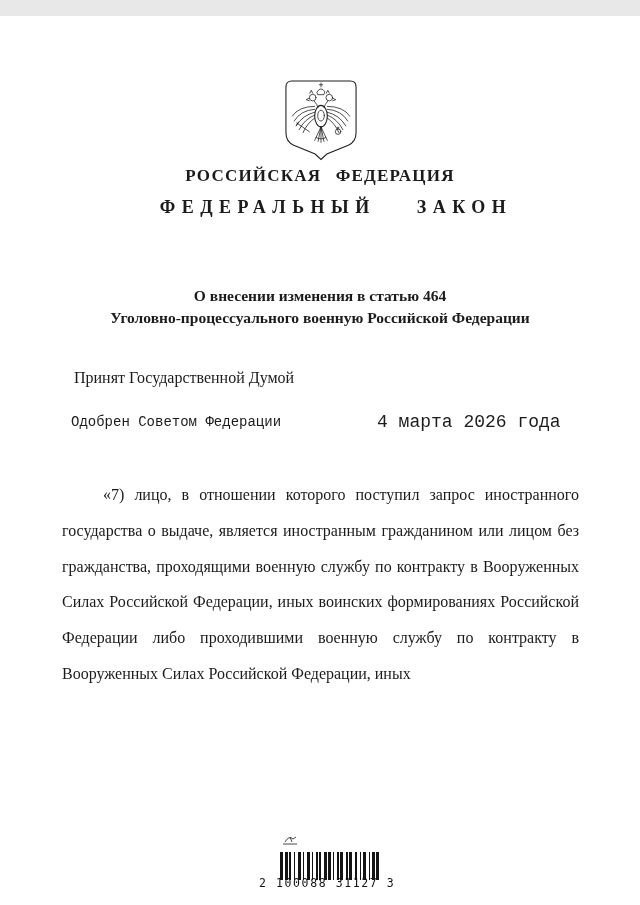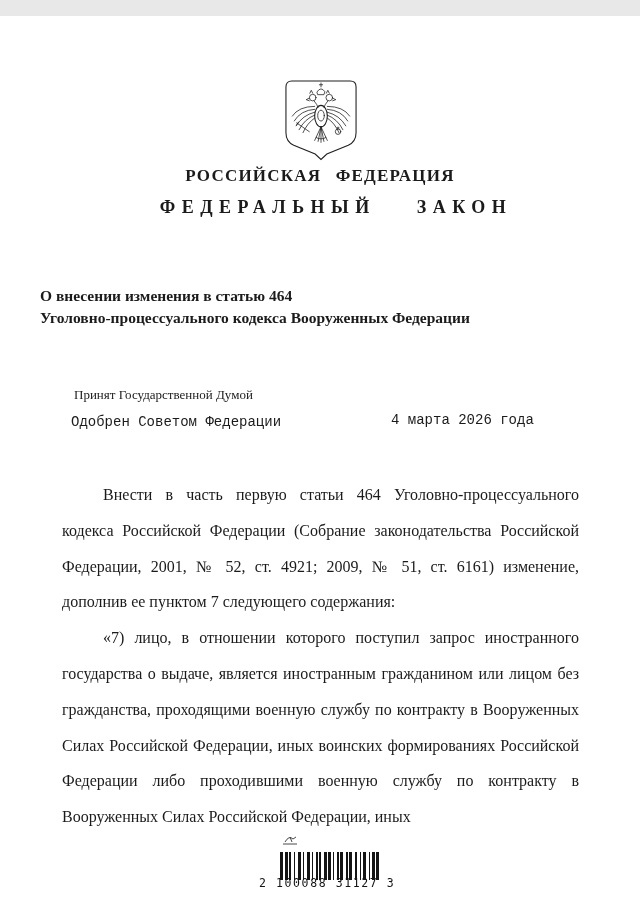--- a/index.html
+++ b/index.html
@@ -18,26 +18,26 @@
     text-align:center;font-weight:700;font-size:17px;
     letter-spacing:1.2px;word-spacing:9px;
   }
   .doctype-line{
     position:absolute;top:181px;left:16px;width:100%;
     text-align:center;font-weight:700;font-size:18px;
     letter-spacing:6.5px;word-spacing:30px;
   }
   .doc-title{
     position:absolute;top:269px;left:40px;width:560px;
-    font-weight:700;font-size:15.5px;line-height:21.5px;
+    text-align:center;font-weight:700;font-size:15.5px;line-height:21.5px;
   }
-  .enact-label-1{position:absolute;left:74px;top:371px;font-size:13px;text-align:center;}
+  .enact-label-1{position:absolute;left:74px;top:353px;font-size:16px;text-align:center;}
   .enact-date-1{position:absolute;left:379px;top:371px;font-size:16px;}
   .enact-label-2{position:absolute;left:71px;top:398px;font-family:"Liberation Mono",monospace;font-size:14px;text-align:right;}
-  .enact-date-2{position:absolute;left:391px;top:396px;font-family:"Liberation Mono",monospace;font-size:14px;}
+  .enact-date-2{position:absolute;left:377px;top:396px;font-family:"Liberation Mono",monospace;font-size:18px;}
   .body-text{
     position:absolute;left:62px;top:461px;width:517px;
     font-size:16px;line-height:35.8px;
     text-align:justify;
   }
   .body-text p{margin:0;text-indent:41px;}
   .print-artifact{position:absolute;left:281px;top:817px;width:26px;height:14px;}
   .barcode-bars{
     position:absolute;left:280px;top:836px;height:28px;
     display:flex;align-items:stretch;
@@ -86,29 +86,28 @@
       <circle class="thin" cx="55.5" cy="54" r="2.8"></circle>
       <path class="thin" d="M55.5,51.2 v-2 M54.4,50.2 h2.2"></path>
     </svg>
   </div>
 
   <div class="country-line">РОССИЙСКАЯ ФЕДЕРАЦИЯ</div>
   <div class="doctype-line">ФЕДЕРАЛЬНЫЙ ЗАКОН</div>
 
   <div class="doc-title">
     <div>О внесении изменения в статью 464</div>
-    <div>Уголовно-процессуального кодекса Вооруженных Федерации</div>
+    <div>Уголовно-процессуального военную Российской Федерации</div>
   </div>
 
   <div class="enact-label-1">Принят Государственной Думой</div>
   <div class="enact-label-2">Одобрен Советом Федерации</div>
   <div class="enact-date-2">4 марта 2026 года</div>
 
   <div class="body-text">
-    <p>Внести в часть первую статьи 464 Уголовно-процессуального кодекса Российской Федерации (Собрание законодательства Российской Федерации, 2001, № 52, ст. 4921; 2009, № 51, ст. 6161) изменение, дополнив ее пунктом 7 следующего содержания:</p>
     <p>«7) лицо, в отношении которого поступил запрос иностранного государства о выдаче, является иностранным гражданином или лицом без гражданства, проходящими военную службу по контракту в Вооруженных Силах Российской Федерации, иных воинских формированиях Российской Федерации либо проходившими военную службу по контракту в Вооруженных Силах Российской Федерации, иных</p>
   </div>
 
   <div class="print-artifact">
     <svg viewBox="0 0 26 14" width="26" height="14" xmlns="http://www.w3.org/2000/svg">
       <path d="M4,9 q4,-7 8,-3 l3,-2 M2,11 h14 M9,4 l2,5" fill="none" stroke="#333" stroke-width="0.9"></path>
     </svg>
   </div>
 
   <div class="barcode-bars">

